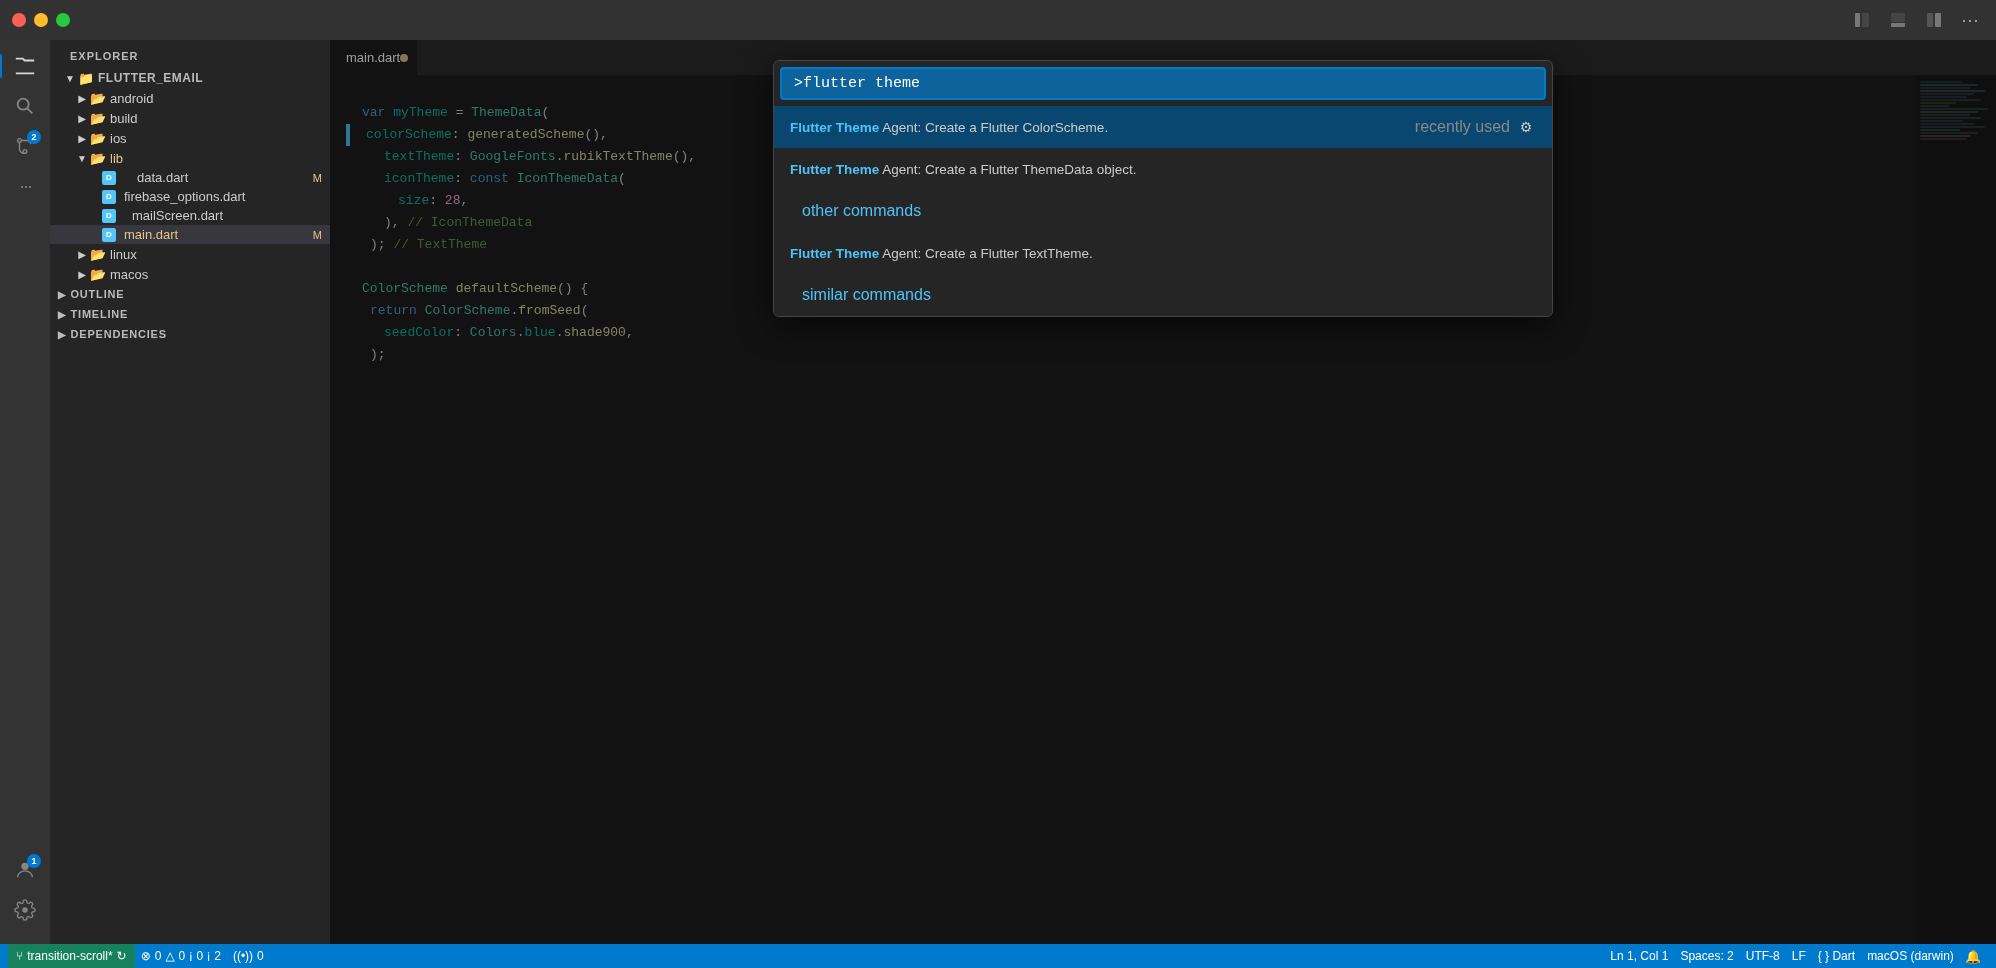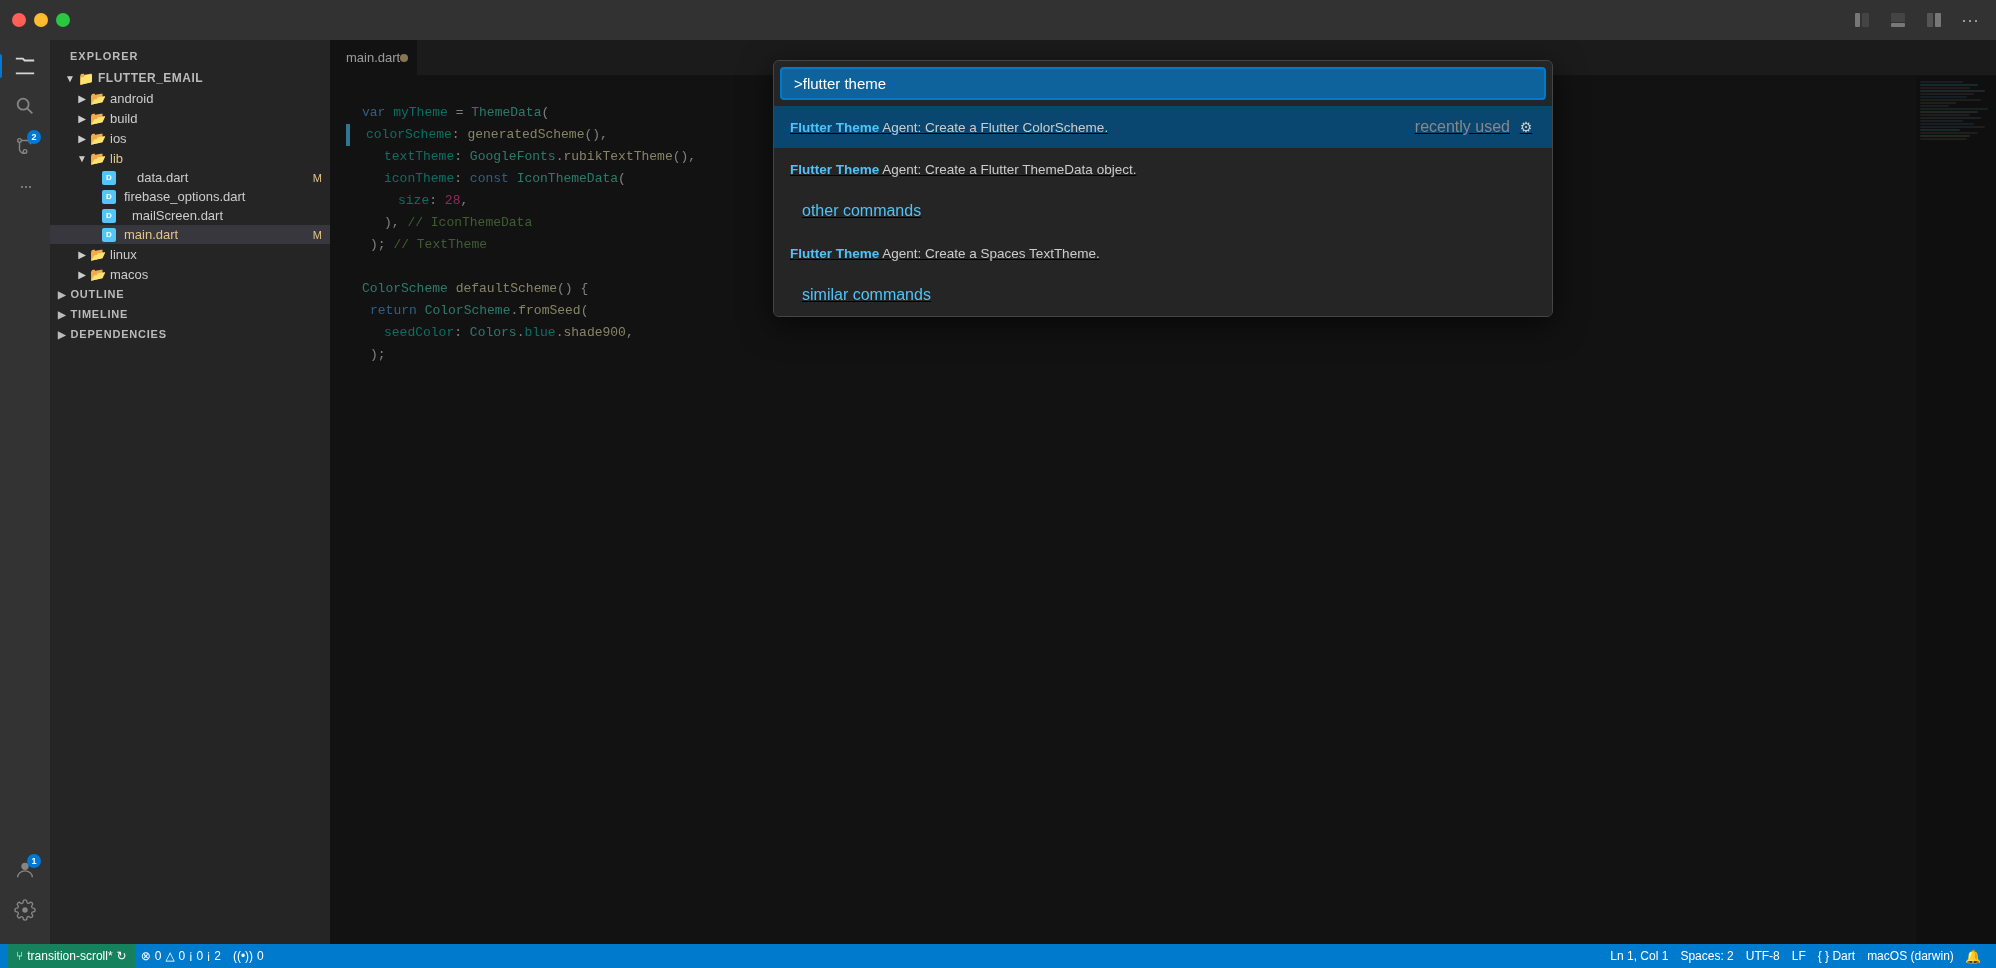--- a/index.html
+++ b/index.html
@@ -224,32 +224,31 @@
       padding: 6px 12px;
       margin: 6px;
     }
     .command-input {
       background: transparent;
       border: none;
       outline: none;
       color: #ffffff;
       font-size: 15px;
       width: 100%;
-      font-family: Liberation Sans, sans-serif;
+      font-family: Liberation Mono, monospace;
     }
     .command-results {
       background: #252526;
     }
     .command-item {
       display: flex;
       align-items: center;
       padding: 4px 16px;
       cursor: pointer;
       min-height: 42px;
-      text-decoration: underline;
     }
     .command-item.highlighted { background: #094771; }
     .command-item-text {
       flex: 1;
       font-size: 13.5px;
       color: #cccccc;
     }
     .command-highlight {
       color: #4fc3f7;
       font-weight: 600;
@@ -344,21 +343,21 @@
       height: 22px;
       background: #4fc3f7;
       margin-right: 8px;
       flex-shrink: 0;
     }
     .code-keyword { color: #569cd6; }
     .code-var { color: #14b8a6; }
     .code-func { color: #dcdcaa; }
     .code-class { color: #4ec9b0; }
     .code-comment { color: #6a9955; }
-    .code-number { color: #ec4899; text-align: right; }
+    .code-number { color: #f9a8d4; text-align: right; }
 
     
     .minimap {
       width: 80px;
       background: #1a1a1a;
       flex-shrink: 0;
       overflow: hidden;
     }
     .minimap-inner {
       opacity: 0.5;
@@ -588,21 +587,21 @@
                 <span class="command-highlight">Flutter Theme</span><span> Agent: Create a Flutter ThemeData object.</span>
               </span>
             </div>
 
             <div class="command-item">
               <span class="command-item-meta">other commands</span>
             </div>
 
             <div class="command-item">
               <span class="command-item-text">
-                <span class="command-highlight">Flutter Theme</span><span> Agent: Create a Spaces TextTheme.</span>
+                <span class="command-highlight">Flutter Theme</span><span> Agent: Create a Flutter TextTheme.</span>
               </span>
             </div>
 
             <div class="command-item">
               <span class="command-item-meta">similar commands</span>
             </div>
 
           </div>
         </div>
       </div>

